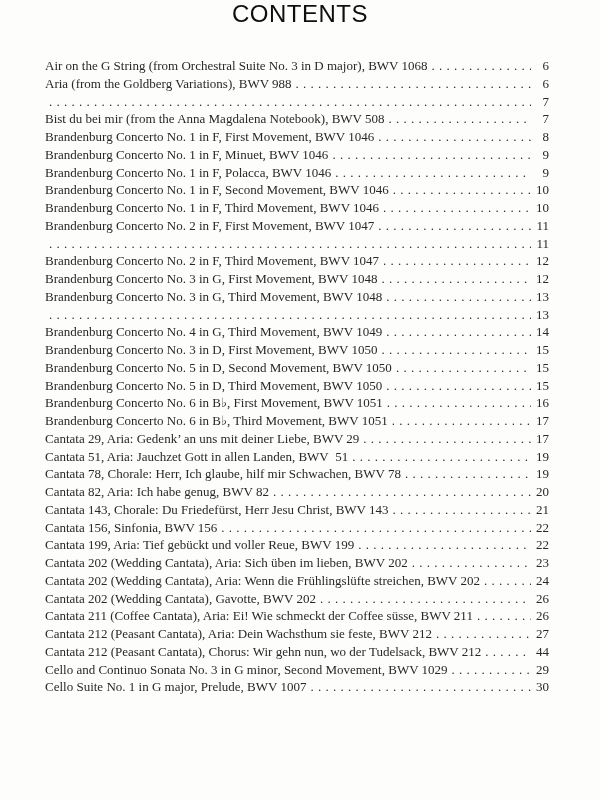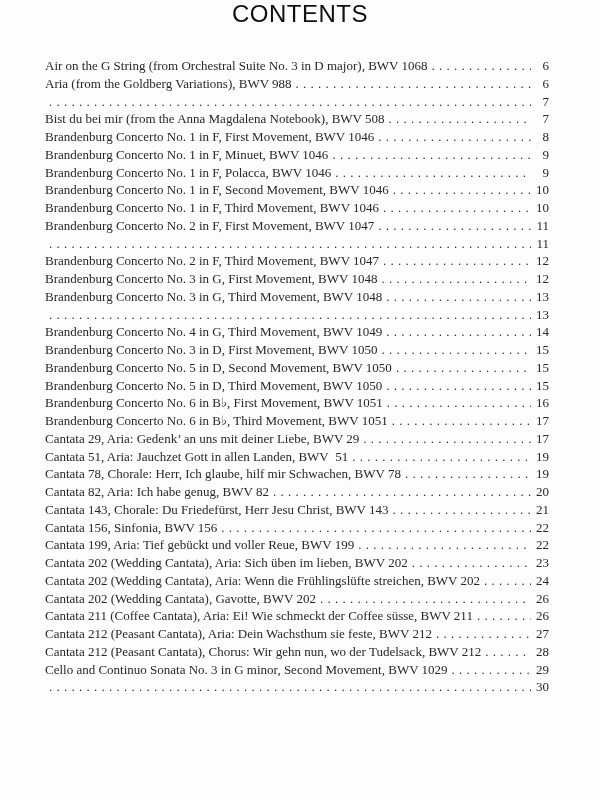--- a/index.html
+++ b/index.html
@@ -219,25 +219,26 @@
     <span class="page-num">26</span>
   </div>
       <div class="row">
     <span class="entry-title">Cantata 212 (Peasant Cantata), Aria: Dein Wachsthum sie feste, BWV 212</span>
     <span class="dots"></span>
     <span class="page-num">27</span>
   </div>
       <div class="row">
     <span class="entry-title">Cantata 212 (Peasant Cantata), Chorus: Wir gehn nun, wo der Tudelsack, BWV 212</span>
     <span class="dots"></span>
-    <span class="page-num">28</span>
+    <span class="page-num">44</span>
   </div>
       <div class="row">
     <span class="entry-title">Cello and Continuo Sonata No. 3 in G minor, Second Movement, BWV 1029</span>
     <span class="dots"></span>
     <span class="page-num">29</span>
   </div>
       <div class="row">
+    <span class="entry-title">Cello Suite No. 1 in G major, Prelude, BWV 1007</span>
     <span class="dots"></span>
     <span class="page-num">30</span>
   </div>
     </div>
 </div>
 
 </body></html>

